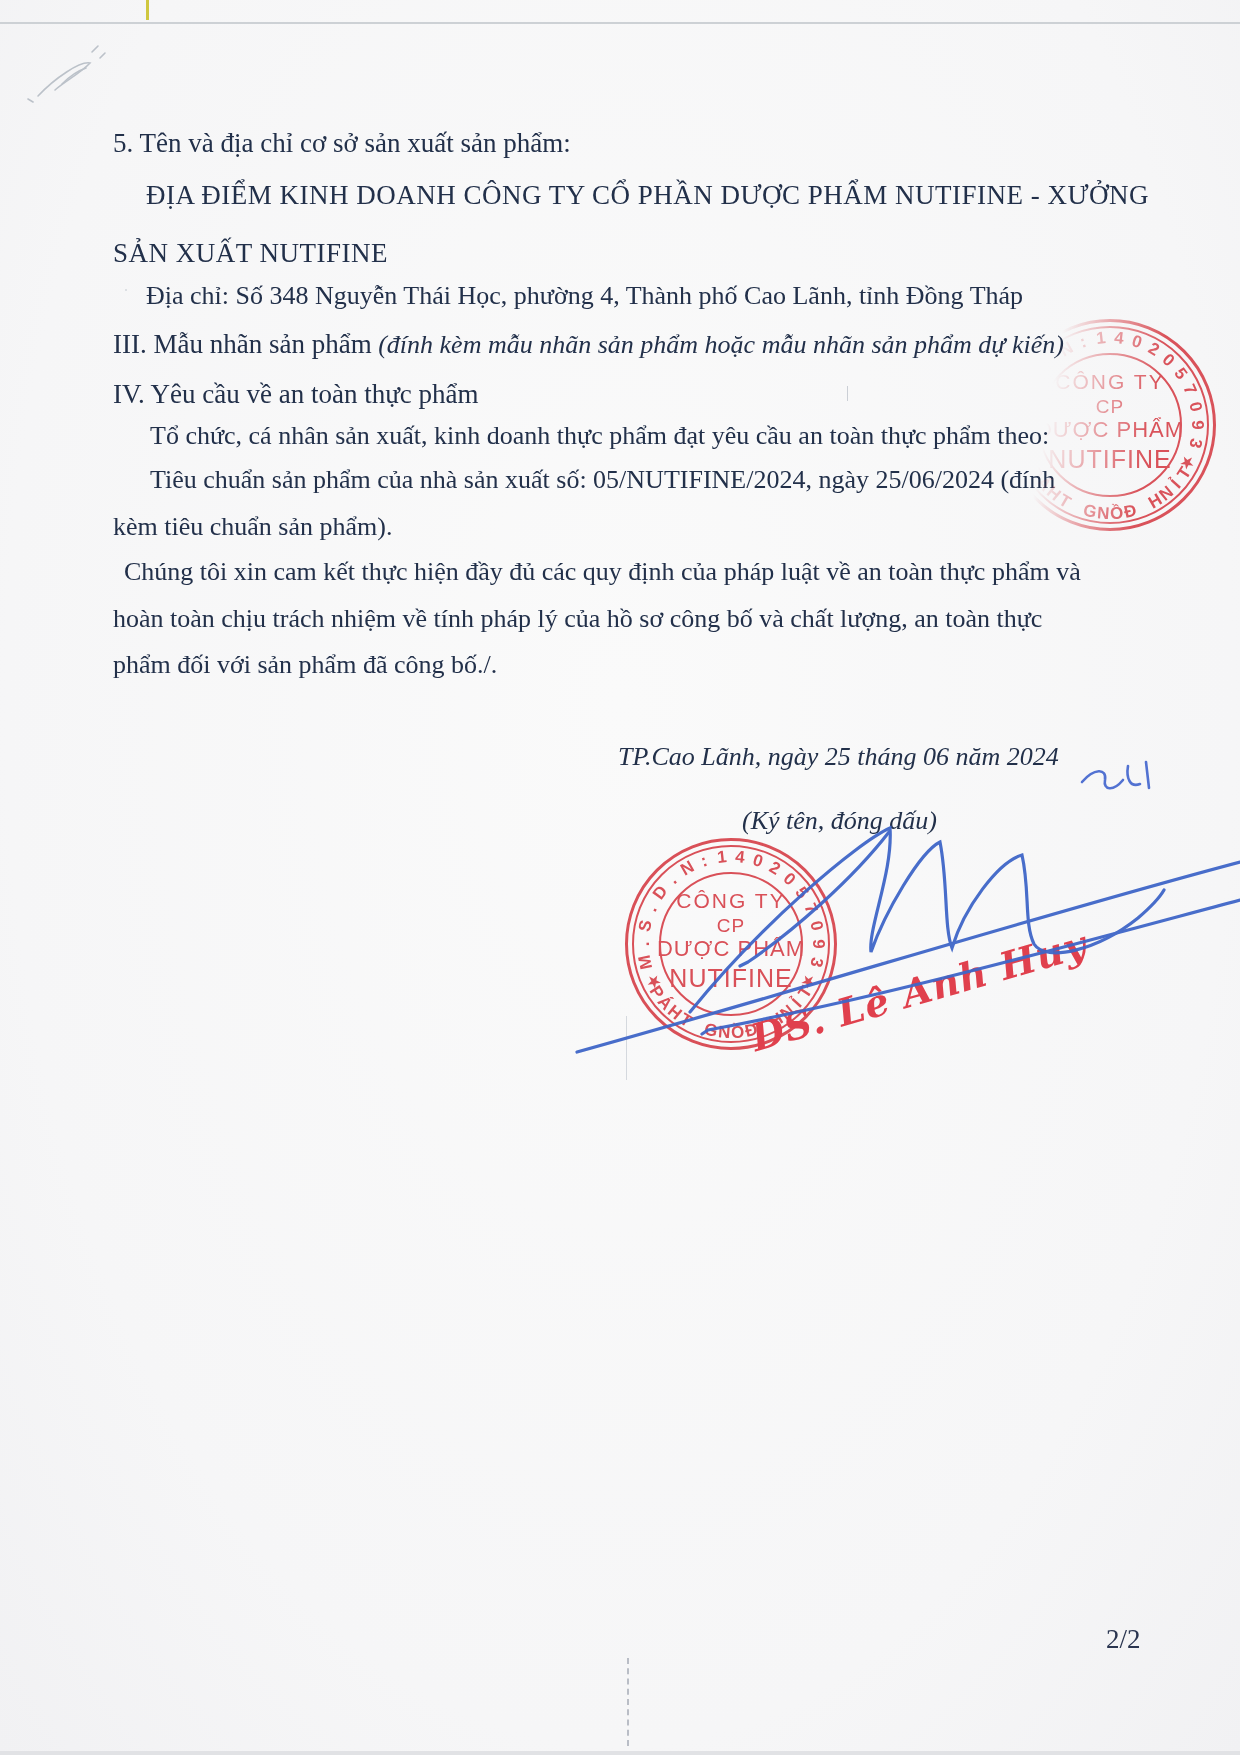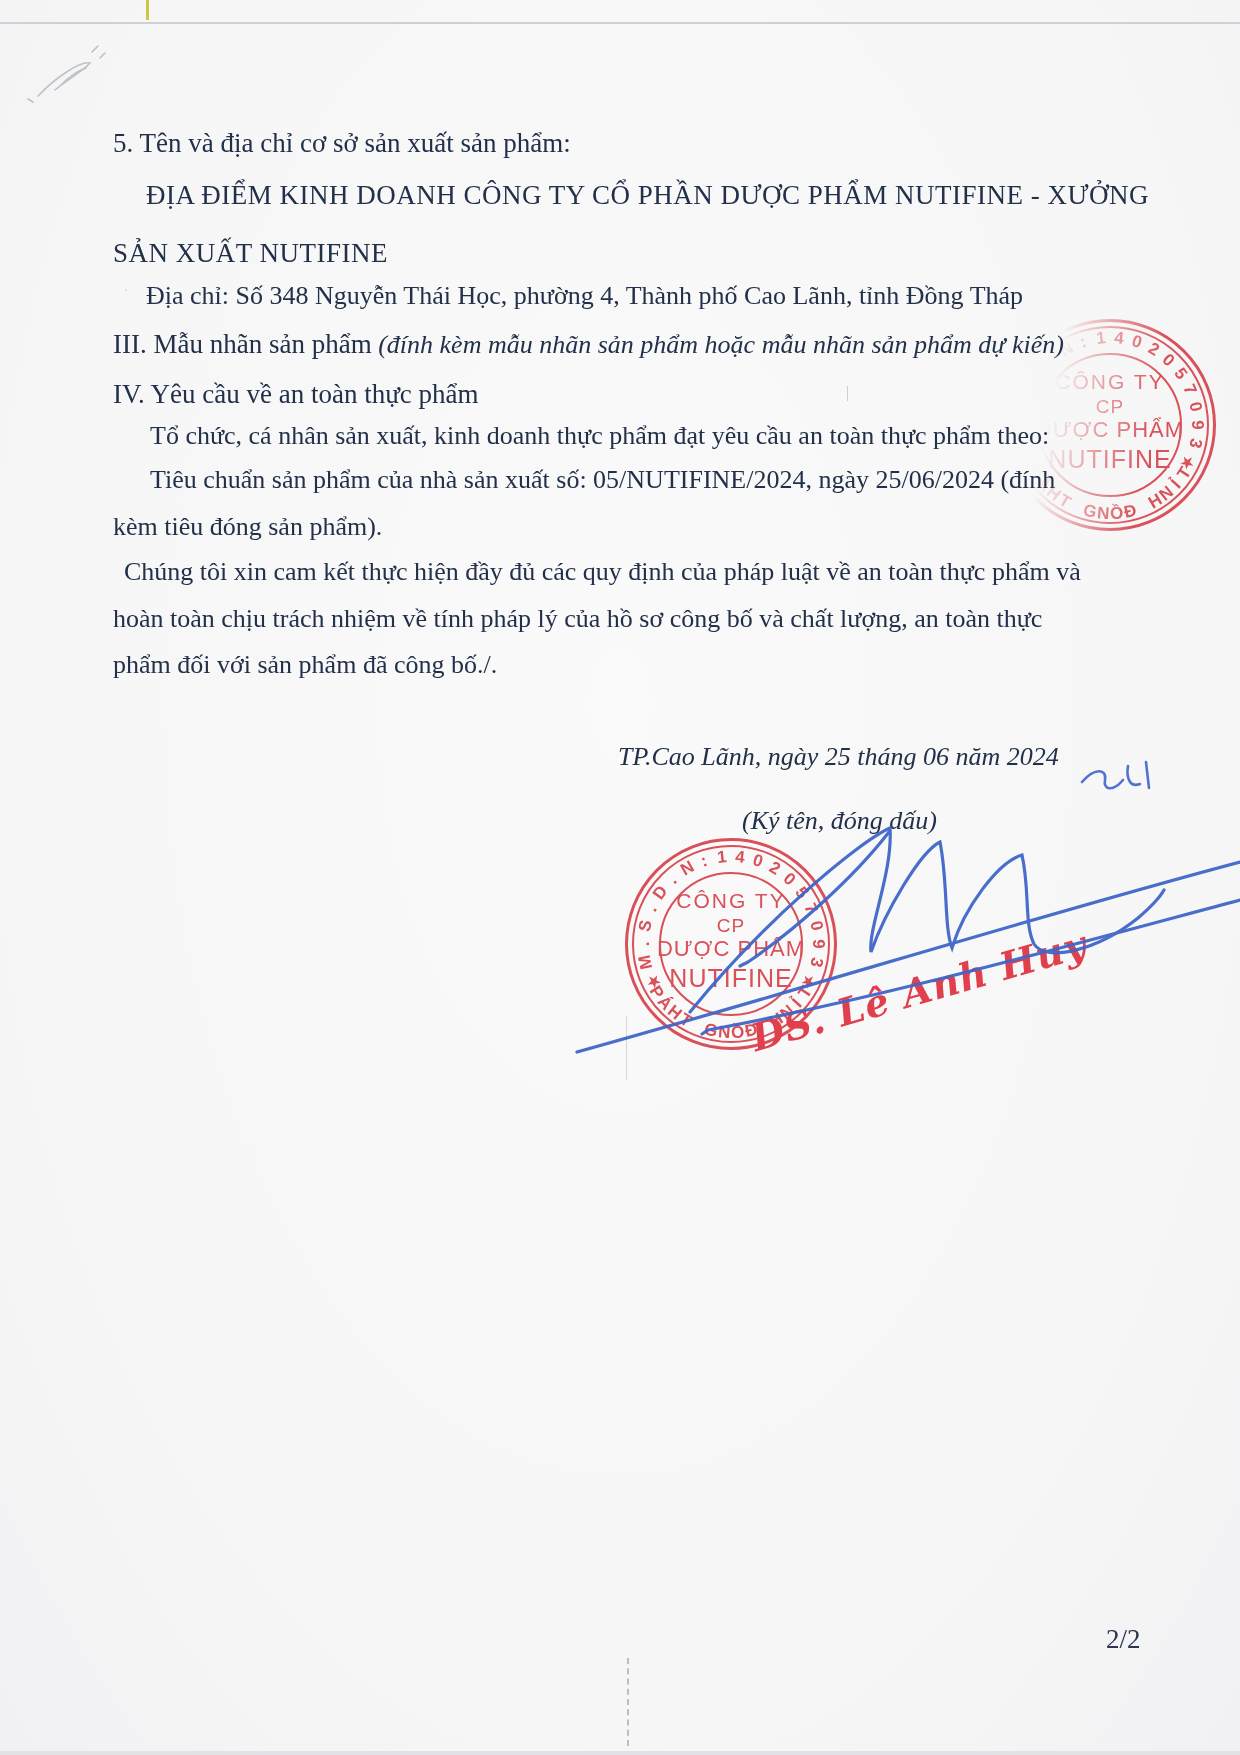--- a/index.html
+++ b/index.html
@@ -75,21 +75,21 @@
 
   <div class="line" style="left:113px; top:329px;">
     <span class="b" style="font-size:27px;">III. Mẫu nhãn sản phẩm</span>
     <span> </span>
     <span class="i">(đính kèm mẫu nhãn sản phẩm hoặc mẫu nhãn sản phẩm dự kiến)</span>
   </div>
 
   <div class="line" style="left:150px; top:421px;">Tổ chức, cá nhân sản xuất, kinh doanh thực phẩm đạt yêu cầu an toàn thực phẩm theo:</div>
   <div class="line b" style="left:113px; top:379px; font-size:27px;">IV. Yêu cầu về an toàn thực phẩm</div>
   <div class="line" style="left:150px; top:465px;">Tiêu chuẩn sản phẩm của nhà sản xuất số: 05/NUTIFINE/2024, ngày 25/06/2024 (đính</div>
-  <div class="line" style="left:113px; top:512px;">kèm tiêu đóng sản phẩm).</div>
+  <div class="line" style="left:113px; top:512px;">kèm tiêu chuẩn sản phẩm).</div>
   <div class="line" style="left:124px; top:557px;">Chúng tôi xin cam kết thực hiện đầy đủ các quy định của pháp luật về an toàn thực phẩm và</div>
   <div class="line" style="left:113px; top:650px;">phẩm đối với sản phẩm đã công bố./.</div>
   <div class="line" style="left:113px; top:604px;">hoàn toàn chịu trách nhiệm về tính pháp lý của hồ sơ công bố và chất lượng, an toàn thực</div>
 
   <div class="line i" style="left:618px; top:742px;">TP.Cao Lãnh, ngày 25 tháng 06 năm 2024</div>
   <div class="line i" style="left:742px; top:806px;">(Ký tên, đóng dấu)</div>
 
   <div class="stamp stamp-main">
     <div class="ring-outer"></div>
     <div class="ring-mid"></div>

